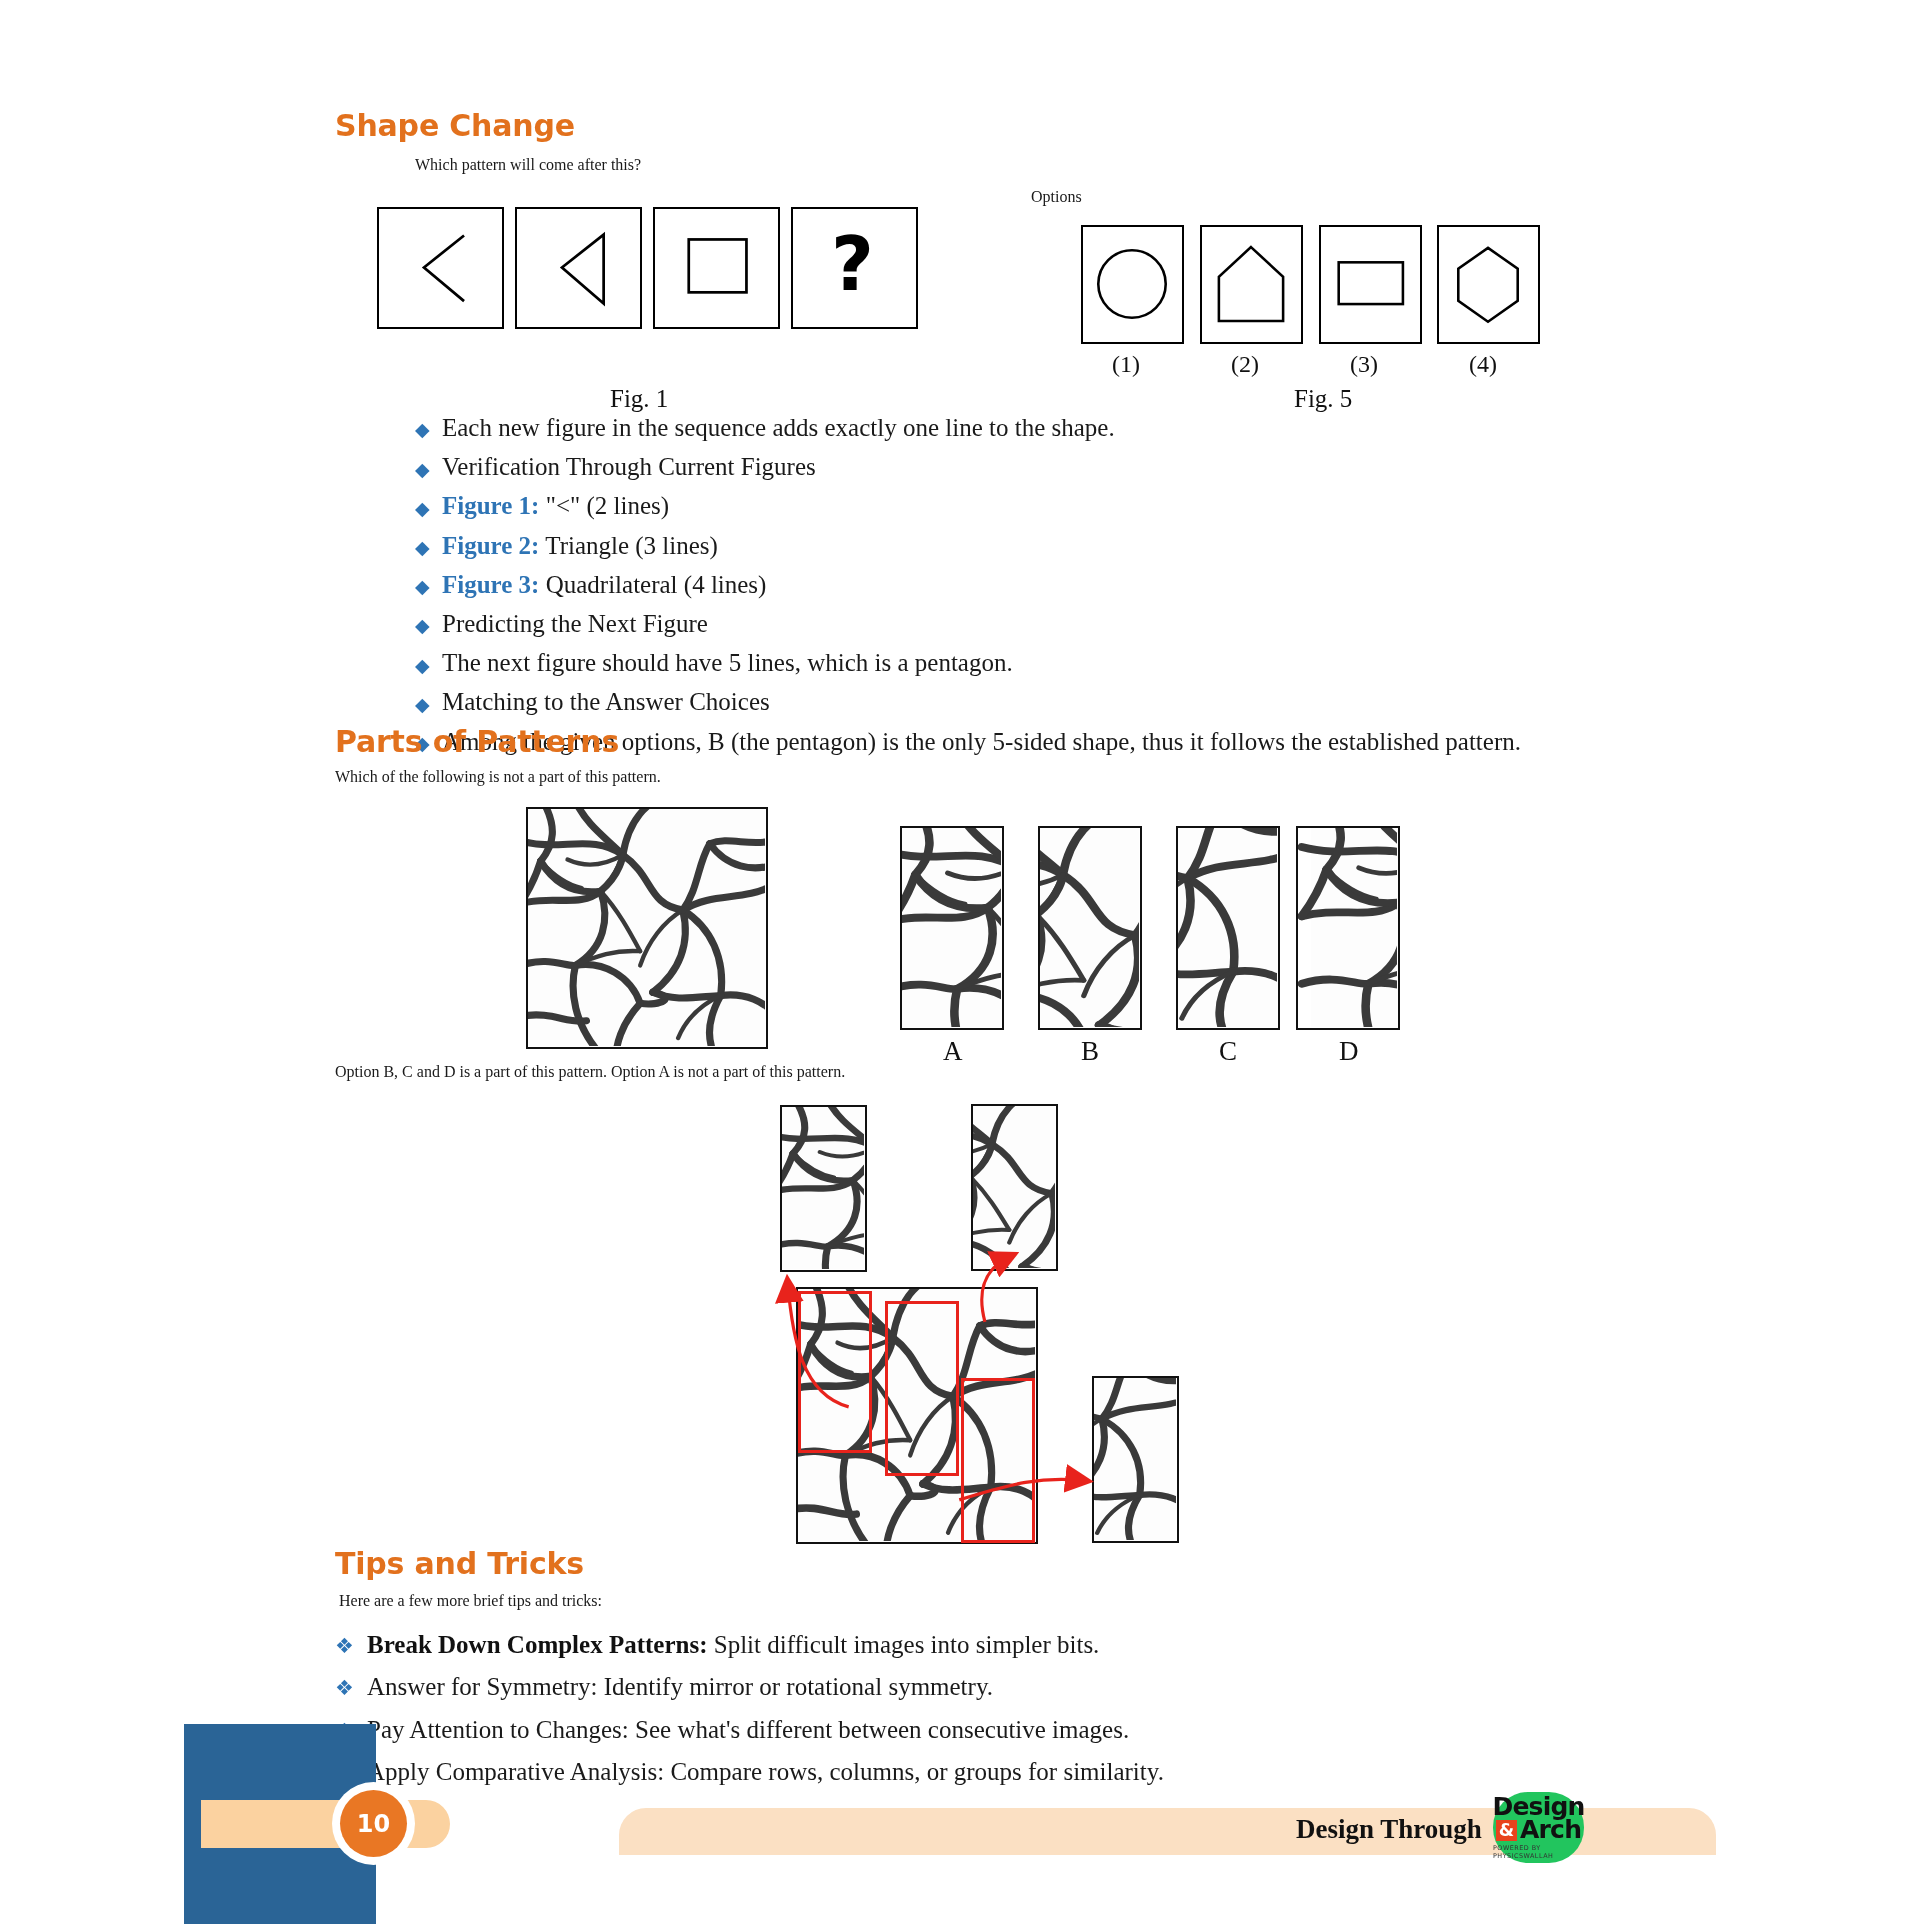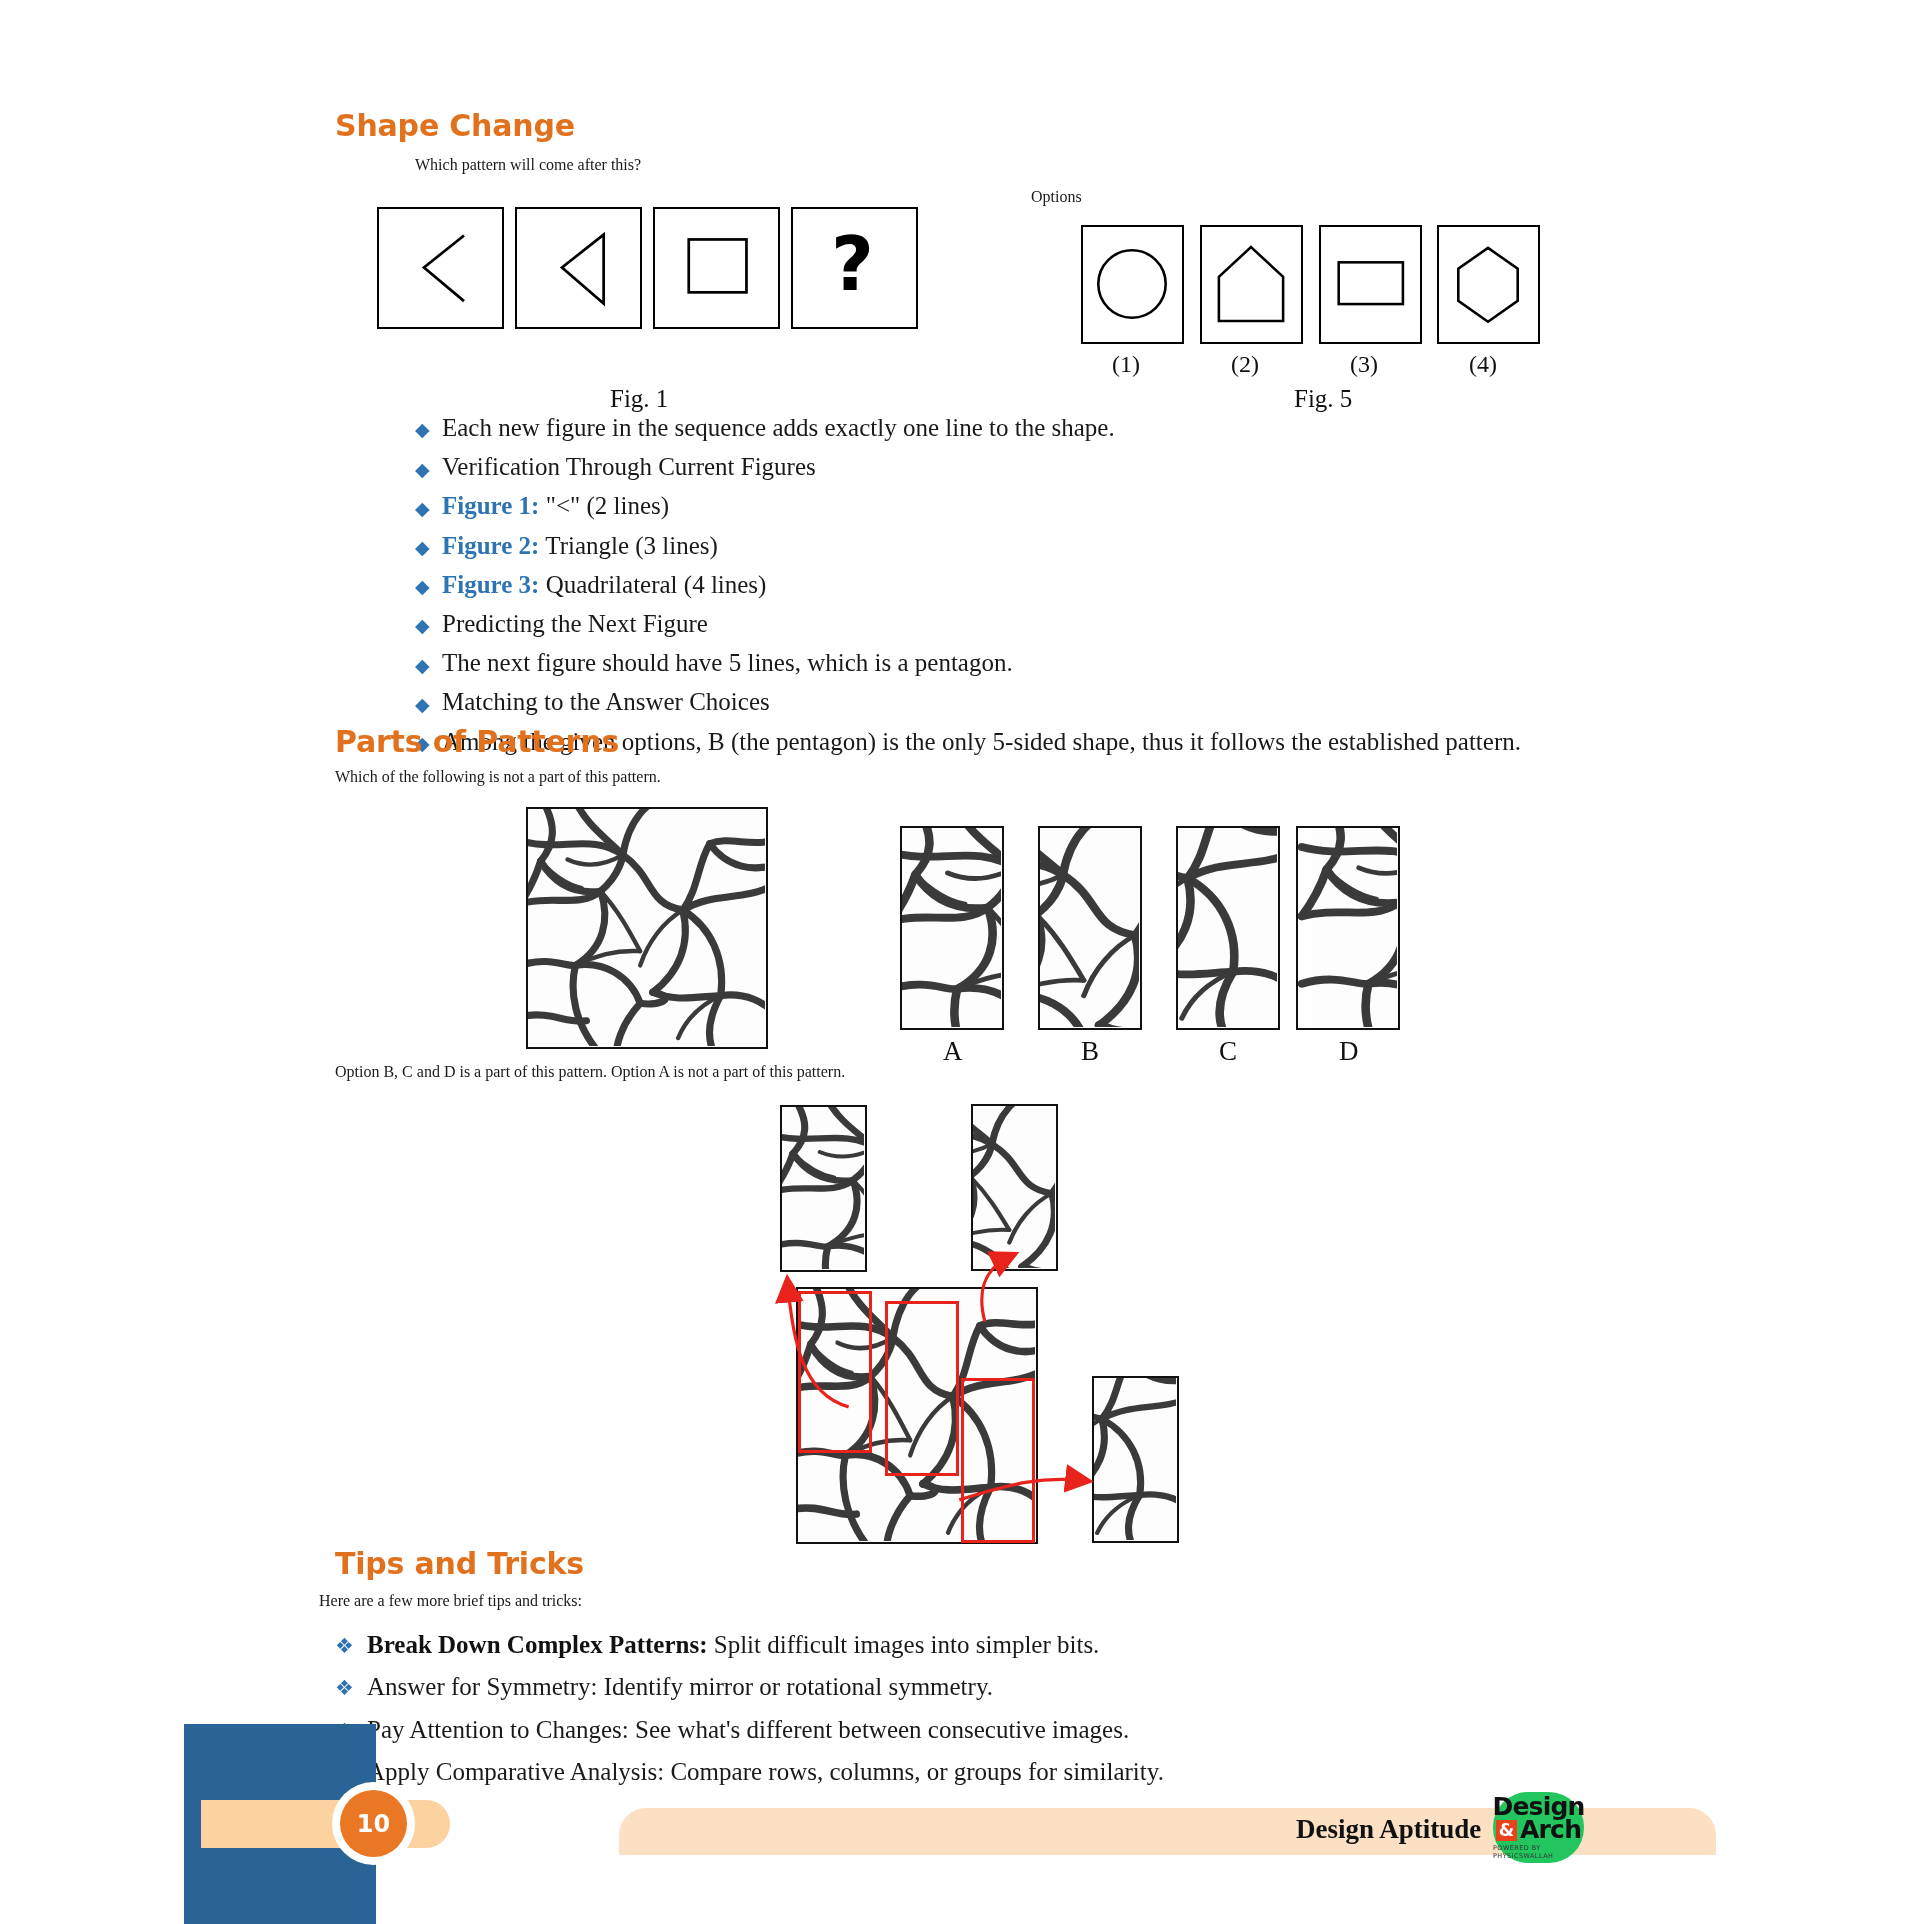--- a/index.html
+++ b/index.html
@@ -298,21 +298,21 @@
         <path d="M0,0 L9,4.5 L0,9 Z" fill="#E8231C"></path>
       </marker>
     </defs>
     <path d="M158,384 C100,368 88,300 82,230" fill="none" stroke="#E8231C" stroke-width="4" marker-end="url(#ah)"></path>
     <path d="M328,278 C318,240 326,212 360,196" fill="none" stroke="#E8231C" stroke-width="4" marker-end="url(#ah)"></path>
     <path d="M296,500 C360,480 400,470 452,476" fill="none" stroke="#E8231C" stroke-width="4" marker-end="url(#ah)"></path>
   </svg>
 
   <div class="sec-head" style="left:335px;top:1546px;">Tips and Tricks</div>
 
-  <div class="body-text" style="left:319px;top:1592px;">Here are a few more brief tips and tricks:</div>
+  <div class="body-text" style="left:339px;top:1592px;">Here are a few more brief tips and tricks:</div>
 
   <div class="blist tlist" style="left:335px;top:1631px;">
     <div class="brow">
       <span class="bul">❖</span>
       <span class="btxt"><span class="bk">Break Down Complex Patterns:</span><span> Split difficult images into simpler bits.</span></span>
     </div>
     <div class="brow">
       <span class="bul">❖</span>
       <span class="btxt"><span>Answer for Symmetry: Identify mirror or rotational symmetry.</span></span>
     </div>
@@ -328,21 +328,21 @@
 
   <div class="tri-blue" style="left:184px;top:1724px;"></div>
 
   <div class="peach-left" style="left:201px;top:1800px;width:249px;height:48px;"></div>
 
   <div class="pnum-ring" style="left:332px;top:1782px;width:83px;height:83px;"></div>
   <div class="pnum" style="left:340px;top:1790px;width:67px;height:67px;">10</div>
 
   <div class="peach-right" style="left:619px;top:1808px;width:1097px;height:47px;"></div>
 
-  <div class="foot-title" style="left:1296px;top:1814px;">Design Aptitude</div>
+  <div class="foot-title" style="left:1296px;top:1814px;">Design Through</div>
 
   <div class="logo-wrap" style="left:1493px;top:1792px;width:91px;height:71px;">
     <div class="logo-l1">Design</div>
     <div class="logo-l2">
       <span class="logo-amp">&amp;</span>
       <span class="logo-arch">Arch</span>
     </div>
     <div class="logo-pw">POWERED BY PHYSICSWALLAH</div>
   </div>
 

